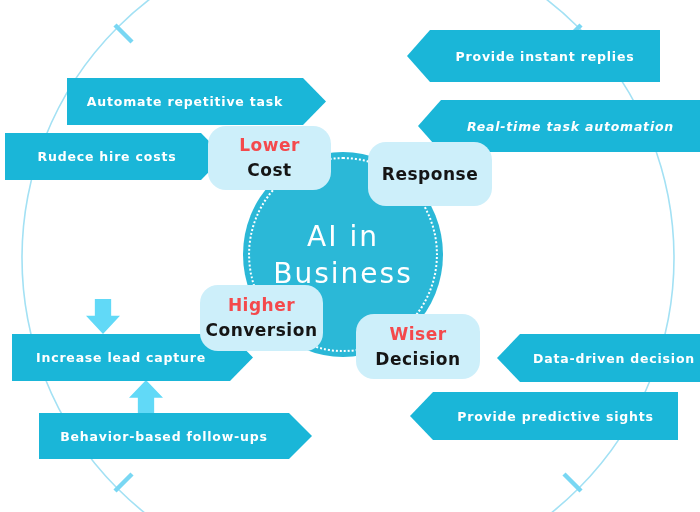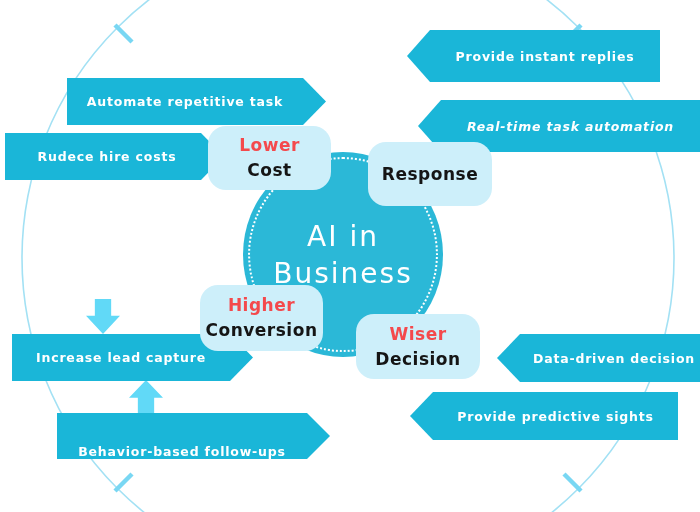--- a/index.html
+++ b/index.html
@@ -130,21 +130,21 @@
 
   <div class="banner right" style="left:5px;top:133px;width:188px;height:47px;padding-left:8px;">
     <span>Rudece hire costs</span>
   </div>
 
 
   <div class="banner right" style="left:12px;top:334px;width:218px;height:47px;">
     <span>Increase lead capture</span>
   </div>
 
-  <div class="banner right" style="left:57px;top:413px;width:250px;height:46px;align-items:flex-end;">
+  <div class="banner right" style="left:39px;top:413px;width:250px;height:46px;">
     <span>Behavior-based follow-ups</span>
   </div>
 
   <div class="banner left" style="left:407px;top:30px;width:230px;height:52px;align-items:center;">
     <span>Provide instant replies</span>
   </div>
 
   <div class="banner left" style="left:418px;top:100px;width:259px;height:52px;font-style:italic;">
     <span>Real-time task automation</span>
   </div>

